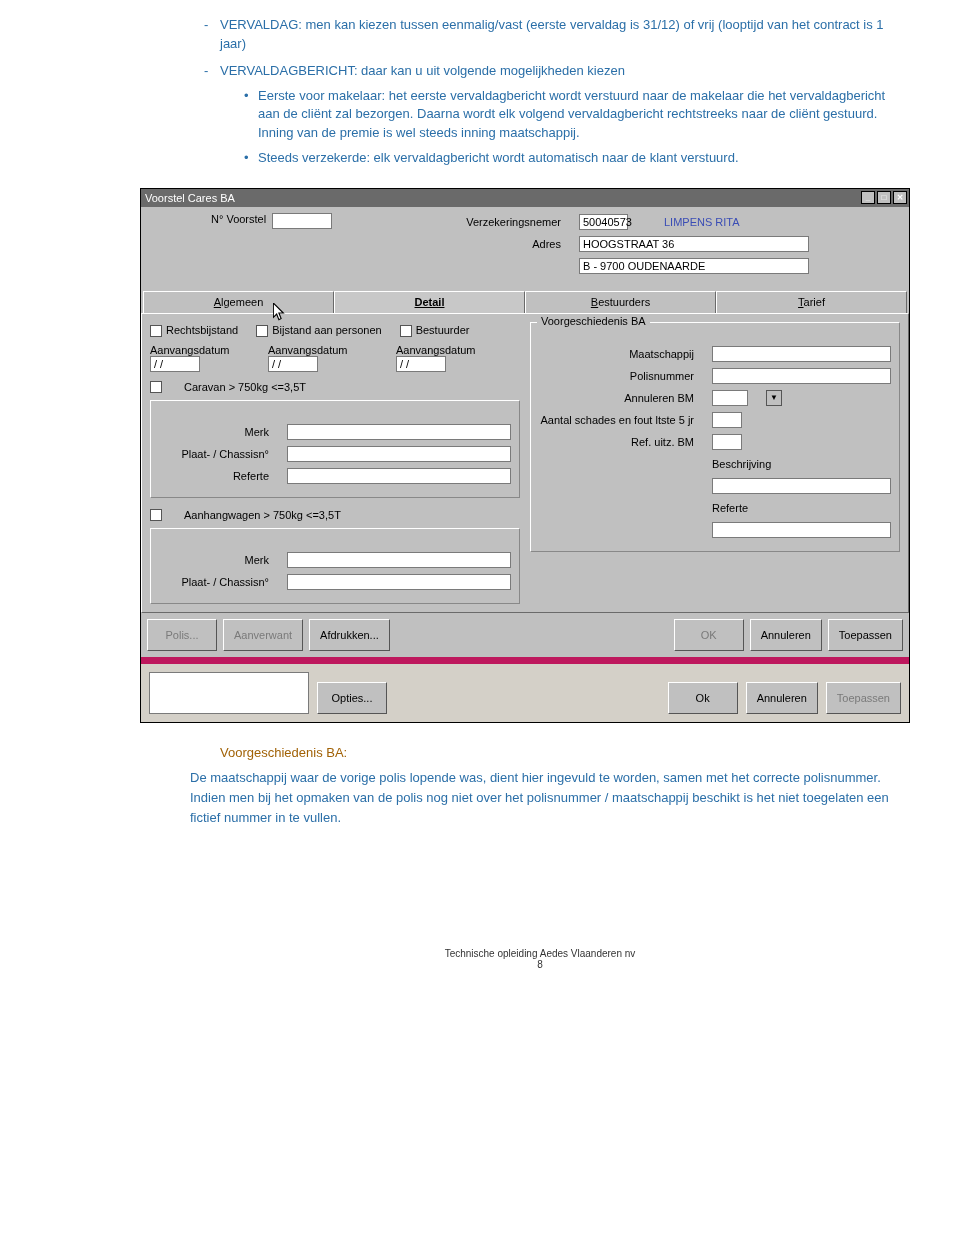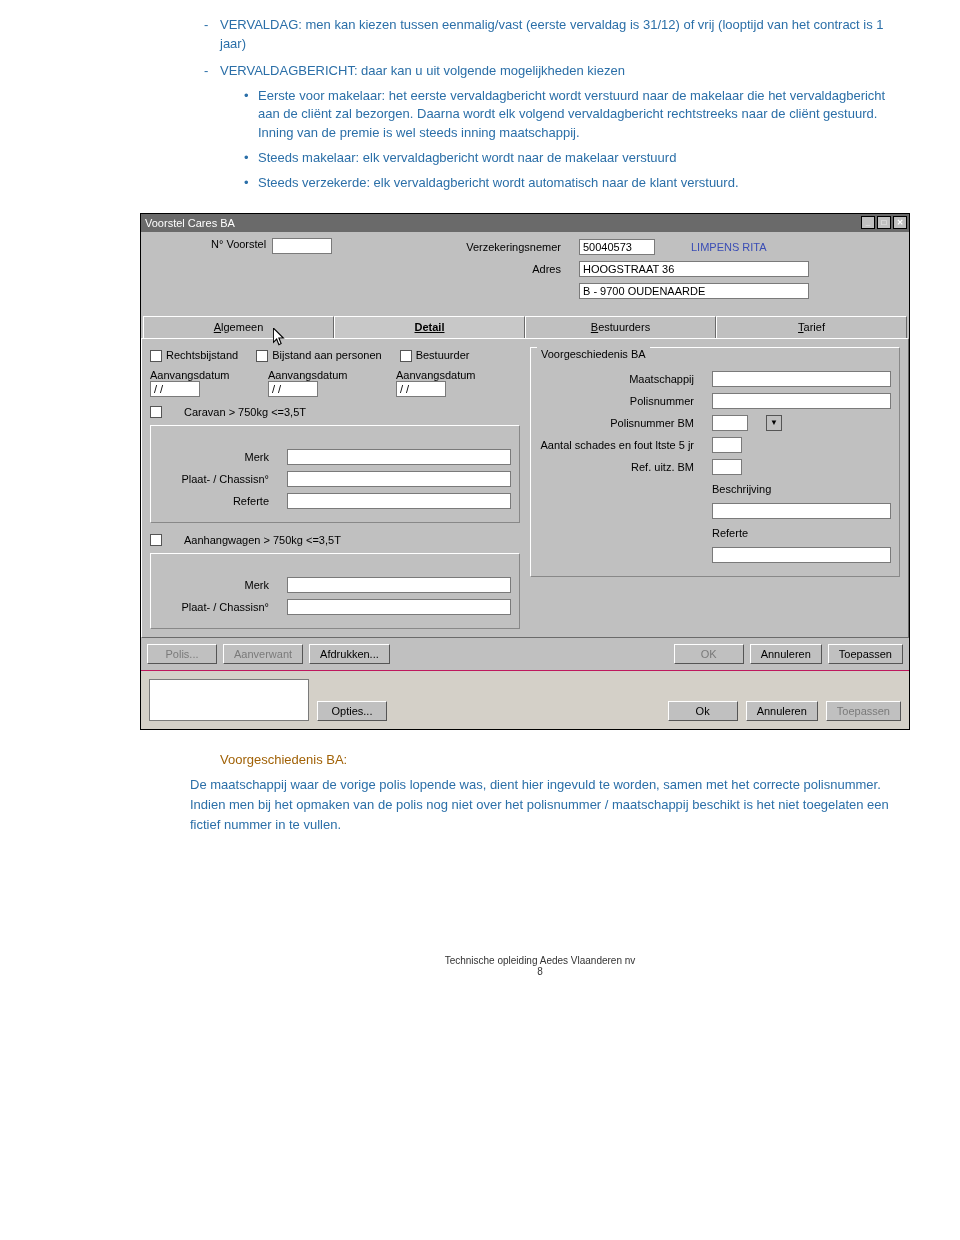--- a/index.html
+++ b/index.html
@@ -57,30 +57,30 @@
   }
   .tab.active { font-weight:bold; background:#c8c8c8; position:relative; z-index:2; }
   .tabpanel {
     border:1px solid #fff; border-top:1px solid #fff; border-right:1px solid #6a6a6a; border-bottom:1px solid #6a6a6a;
     background:#c0c0c0; padding:8px; min-height:280px; display:flex; gap:10px;
   }
   .underline { text-decoration: underline; }
   .leftcol { width:370px; }
   .rightcol { flex:1; }
   .groupbox { border:1px solid #888; border-top:1px solid #fff; border-left:1px solid #fff; position:relative; padding:22px 8px 8px; margin-top:10px;}
-  .groupbox .gtitle { position:absolute; top:-8px; left:6px; background:#c0c0c0; padding:8px 4px; font-size:11px;}
+  .groupbox .gtitle { position:absolute; top:-8px; left:6px; background:#c0c0c0; padding:0 4px; font-size:11px;}
   .chk { width:12px; height:12px; background:#fff; border:1px solid #555; display:inline-block; vertical-align:middle; margin-right:4px;}
   .row { display:flex; align-items:center; gap:18px; margin-bottom:4px; min-height:18px;}
   .grow { flex:1; }
   .dropdown { width:16px; height:16px; background:#c0c0c0; border:1px solid #555; display:inline-flex; align-items:center; justify-content:center; font-size:8px;}
   .btnrow { display:flex; gap:6px; padding:6px; align-items:center;}
-  .btn { height:20px; min-width:70px; background:#c0c0c0; border:1px solid #fff; border-right-color:#555; border-bottom-color:#555; display:inline-flex; align-items:center; justify-content:center; padding:0 10px; font-size:11px;}
+  .btn { height:32px; min-width:70px; background:#c0c0c0; border:1px solid #fff; border-right-color:#555; border-bottom-color:#555; display:inline-flex; align-items:center; justify-content:center; padding:0 10px; font-size:11px;}
   .btn.disabled { color:#7a7a7a; }
   .spacer { flex:1; }
-  .bottompanel { background:#d4d0c8; border-top:1px solid #be185d; padding:8px; display:flex; gap:8px; align-items:flex-end;}
+  .bottompanel { background:#d4d0c8; border-top:7px solid #be185d; padding:8px; display:flex; gap:8px; align-items:flex-end;}
   .textbox { background:#fff; border:1px solid #7a7a7a; width:160px; height:42px;}
   .link { color:#3a4db5; }
   .cursor { position:absolute; }
   .cursor svg { width:14px; height:20px; }
 
   .bodytext { margin: 22px 0 0 10px; }
   .bodytext p { line-height:1.55; margin: 8px 0; }
   .subhead { color:#a16207; margin: 14px 0 8px 30px; }
 
   .footer { text-align:center; font-size:10px; color:#333; margin-top:120px;}
@@ -88,21 +88,20 @@
 </head>
 <body>
 
 <div class="page">
   <ul class="dashes blue">
     <li>VERVALDAG: men kan kiezen tussen eenmalig/vast (eerste vervaldag is 31/12) of vrij (looptijd van het contract is 1 jaar)</li>
     <li>
       <span>VERVALDAGBERICHT: daar kan u uit volgende mogelijkheden kiezen</span>
       <ul class="bullets">
         <li>Eerste voor makelaar: het eerste vervaldagbericht wordt verstuurd naar de makelaar die het vervaldagbericht aan de cliënt zal bezorgen. Daarna wordt elk volgend vervaldagbericht rechtstreeks naar de cliënt gestuurd. Inning van de premie is wel steeds inning maatschappij.</li>
-        <li>Steeds makelaar: elk vervaldagbericht wordt naar de makelaar verstuurd</li>
         <li>Steeds verzekerde: elk vervaldagbericht wordt automatisch naar de klant verstuurd.</li>
       </ul>
     </li>
   </ul>
 
   <div class="shot-wrap">
     <div class="win">
       <div class="titlebar">
         <span>Voorstel Cares BA</span>
         <div class="wbtns">
@@ -113,21 +112,21 @@
       </div>
 
       <div class="toprow">
         <div class="col1">
           <span class="lbl">N° Voorstel</span>
           <span class="field" style="width:60px"></span>
         </div>
         <div class="col2">
           <div class="row">
             <span class="lbl" style="width:110px">Verzekeringsnemer</span>
-            <span class="field" style="width:76px">50040573</span>
+            <span class="field" style="width:49px">50040573</span>
             <span class="link" style="margin-left:18px">LIMPENS RITA</span>
           </div>
           <div class="row">
             <span class="lbl" style="width:110px">Adres</span>
             <span class="field" style="width:230px">HOOGSTRAAT 36</span>
           </div>
           <div class="row">
             <span style="width:110px"></span>
             <span class="field" style="width:230px">B - 9700 OUDENAARDE</span>
           </div>
@@ -214,21 +213,21 @@
             <span class="gtitle">Voorgeschiedenis BA</span>
             <div class="row">
                 <span class="lbl" style="width:155px">Maatschappij</span>
                 <span class="field grow"></span>
               </div>
             <div class="row">
                 <span class="lbl" style="width:155px">Polisnummer</span>
                 <span class="field grow"></span>
               </div>
             <div class="row">
-                <span class="lbl" style="width:155px">Polisnummer BM</span>
+                <span class="lbl" style="width:155px">Annuleren BM</span>
                 <span class="field" style="width:36px"></span>
                 <span class="dropdown">▼</span>
               </div>
             <div class="row">
                 <span class="lbl" style="width:155px">Aantal schades en fout ltste 5 jr</span>
                 <span class="field" style="width:30px"></span>
               </div>
             <div class="row">
                 <span class="lbl" style="width:155px">Ref. uitz. BM</span>
                 <span class="field" style="width:30px"></span>

